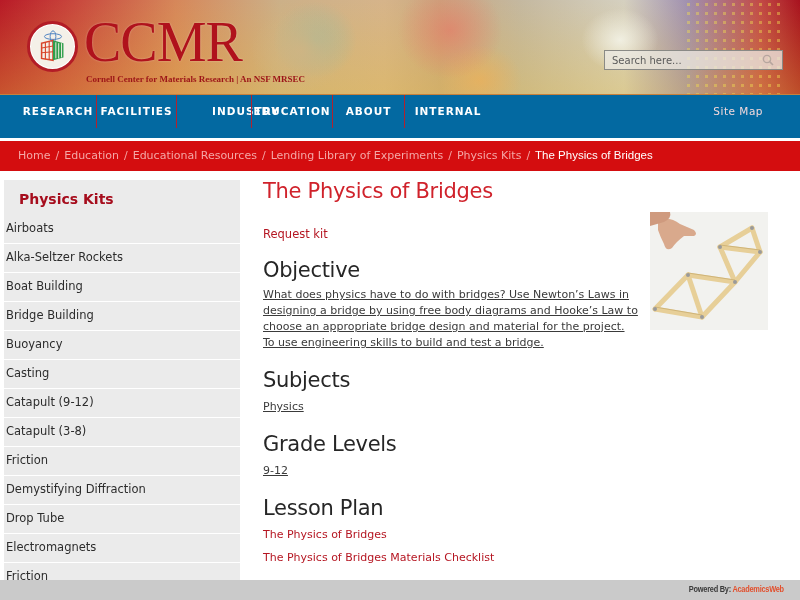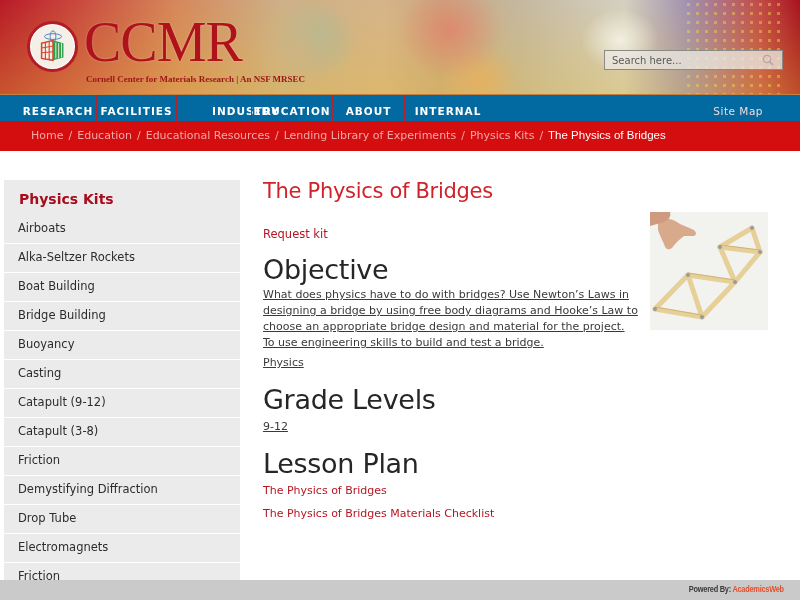--- a/index.html
+++ b/index.html
@@ -60,43 +60,43 @@
     letter-spacing: 1px; color: #ffffff; text-align: center; cursor: pointer;
   }
   .mainnav .sep { position: absolute; top: 0; width: 1px; height: 33px; background: #b2212e; }
   .mainnav .sitemap {
     position: absolute; right: 37px; top: 0; height: 33px; line-height: 32px; font-size: 10.5px;
     letter-spacing: 0.5px; color: #f3d9dc; cursor: pointer;
   }
 
   
   .breadcrumb {
-    position: absolute; left: 0; top: 121px; width: 800px; height: 30px; background: #d40d0f;
-    padding-left: 31px; line-height: 29px; font-size: 11px; white-space: nowrap;
+    position: absolute; left: 0; top: 141px; width: 800px; height: 30px; background: #d40d0f;
+    padding-left: 18px; line-height: 29px; font-size: 11px; white-space: nowrap;
   }
   .breadcrumb .crumb { color: #f4a7a6; cursor: pointer; }
   .breadcrumb .slash { color: #f4a7a6; margin: 0 5px; }
   .breadcrumb .current { color: #ffffff; font-family: "Liberation Sans", sans-serif; font-size: 11.5px; }
 
   
   .sidebar { position: absolute; left: 4px; top: 180px; width: 236px; height: 400px; overflow: hidden; }
   .sidebar-title {
     background: #ebebeb; height: 35px; padding-left: 15px; line-height: 38px;
     font-size: 14px; font-weight: bold; color: #a60d1d;
   }
   .sidebar-item {
-    background: #ebebeb; height: 27.9px; margin-bottom: 1.1px; padding-left: 14px; line-height: 27px;
+    background: #ebebeb; height: 27.9px; margin-bottom: 1.1px; padding-left: 2px; line-height: 27px;
     font-size: 11.5px; color: #2c2c2c; cursor: pointer;
   }
 
   
   .content { position: absolute; left: 263px; top: 176px; width: 380px; }
   .page-title { font-size: 21px; font-weight: normal; color: #d0222b; line-height: 30px; letter-spacing: -0.3px; }
   .request-link { display: block; margin-top: 21px; font-size: 11.5px; color: #b51622; cursor: pointer; }
-  .h2 { font-size: 27px; font-weight: normal; color: #262626; line-height: 30px; letter-spacing: -0.3px; }
+  .h2 { font-size: 21px; font-weight: normal; color: #262626; line-height: 30px; letter-spacing: -0.3px; }
   .p { font-size: 11px; color: #3a3a3a; line-height: 16px; text-decoration: underline; }
   .lesson-link { display: block; font-size: 11px; color: #b51622; cursor: pointer; line-height: 16px; }
 
   .kit-image {
     position: absolute; left: 650px; top: 212px; width: 118px; height: 118px; background: #f3f3f1; overflow: hidden;
   }
 
   
   .footer {
     position: absolute; left: 0; top: 580px; width: 800px; height: 20px; background: #cacaca;
@@ -175,20 +175,21 @@
   <div class="sidebar-item">Friction</div>
 </div>
 
 <div class="content">
   <h1 class="page-title">The Physics of Bridges</h1>
   <a class="request-link">Request kit</a>
 
   <h2 class="h2" style="margin-top:14px;">Objective</h2>
   <p class="p" style="margin-top:2px;width:375px;">What does physics have to do with bridges? Use Newton’s Laws in designing a bridge by using free body diagrams and Hooke’s Law to choose an appropriate bridge design and material for the project. To use engineering skills to build and test a bridge.</p>
 
+  <h2 class="h2" style="margin-top:14px;">Subjects</h2>
   <p class="p" style="margin-top:4px;">Physics</p>
 
   <h2 class="h2" style="margin-top:14px;">Grade Levels</h2>
   <p class="p" style="margin-top:4px;">9-12</p>
 
   <h2 class="h2" style="margin-top:14px;">Lesson Plan</h2>
   <a class="lesson-link" style="margin-top:4px;">The Physics of Bridges</a>
   <a class="lesson-link" style="margin-top:7px;">The Physics of Bridges Materials Checklist</a>
 </div>
 

